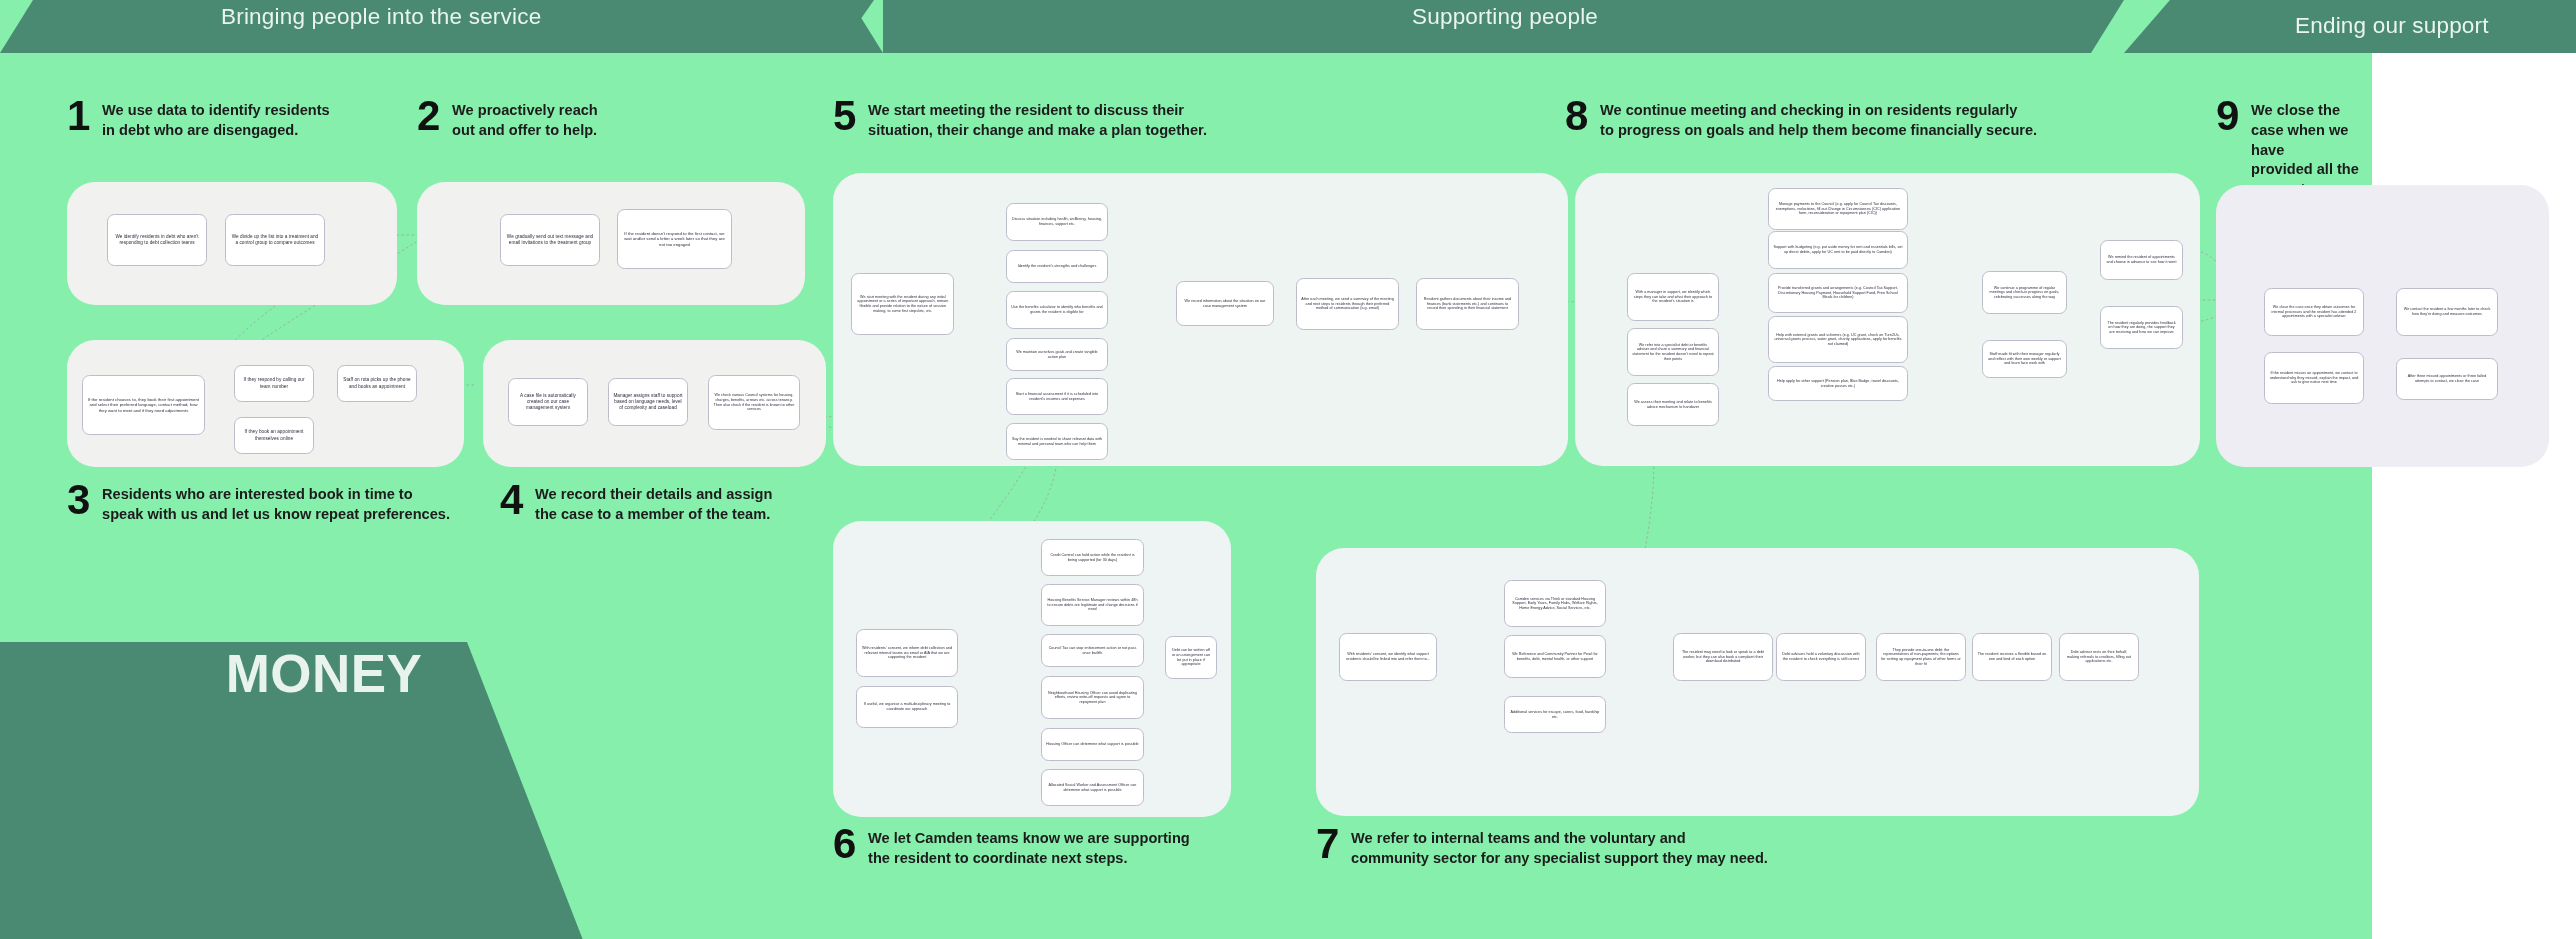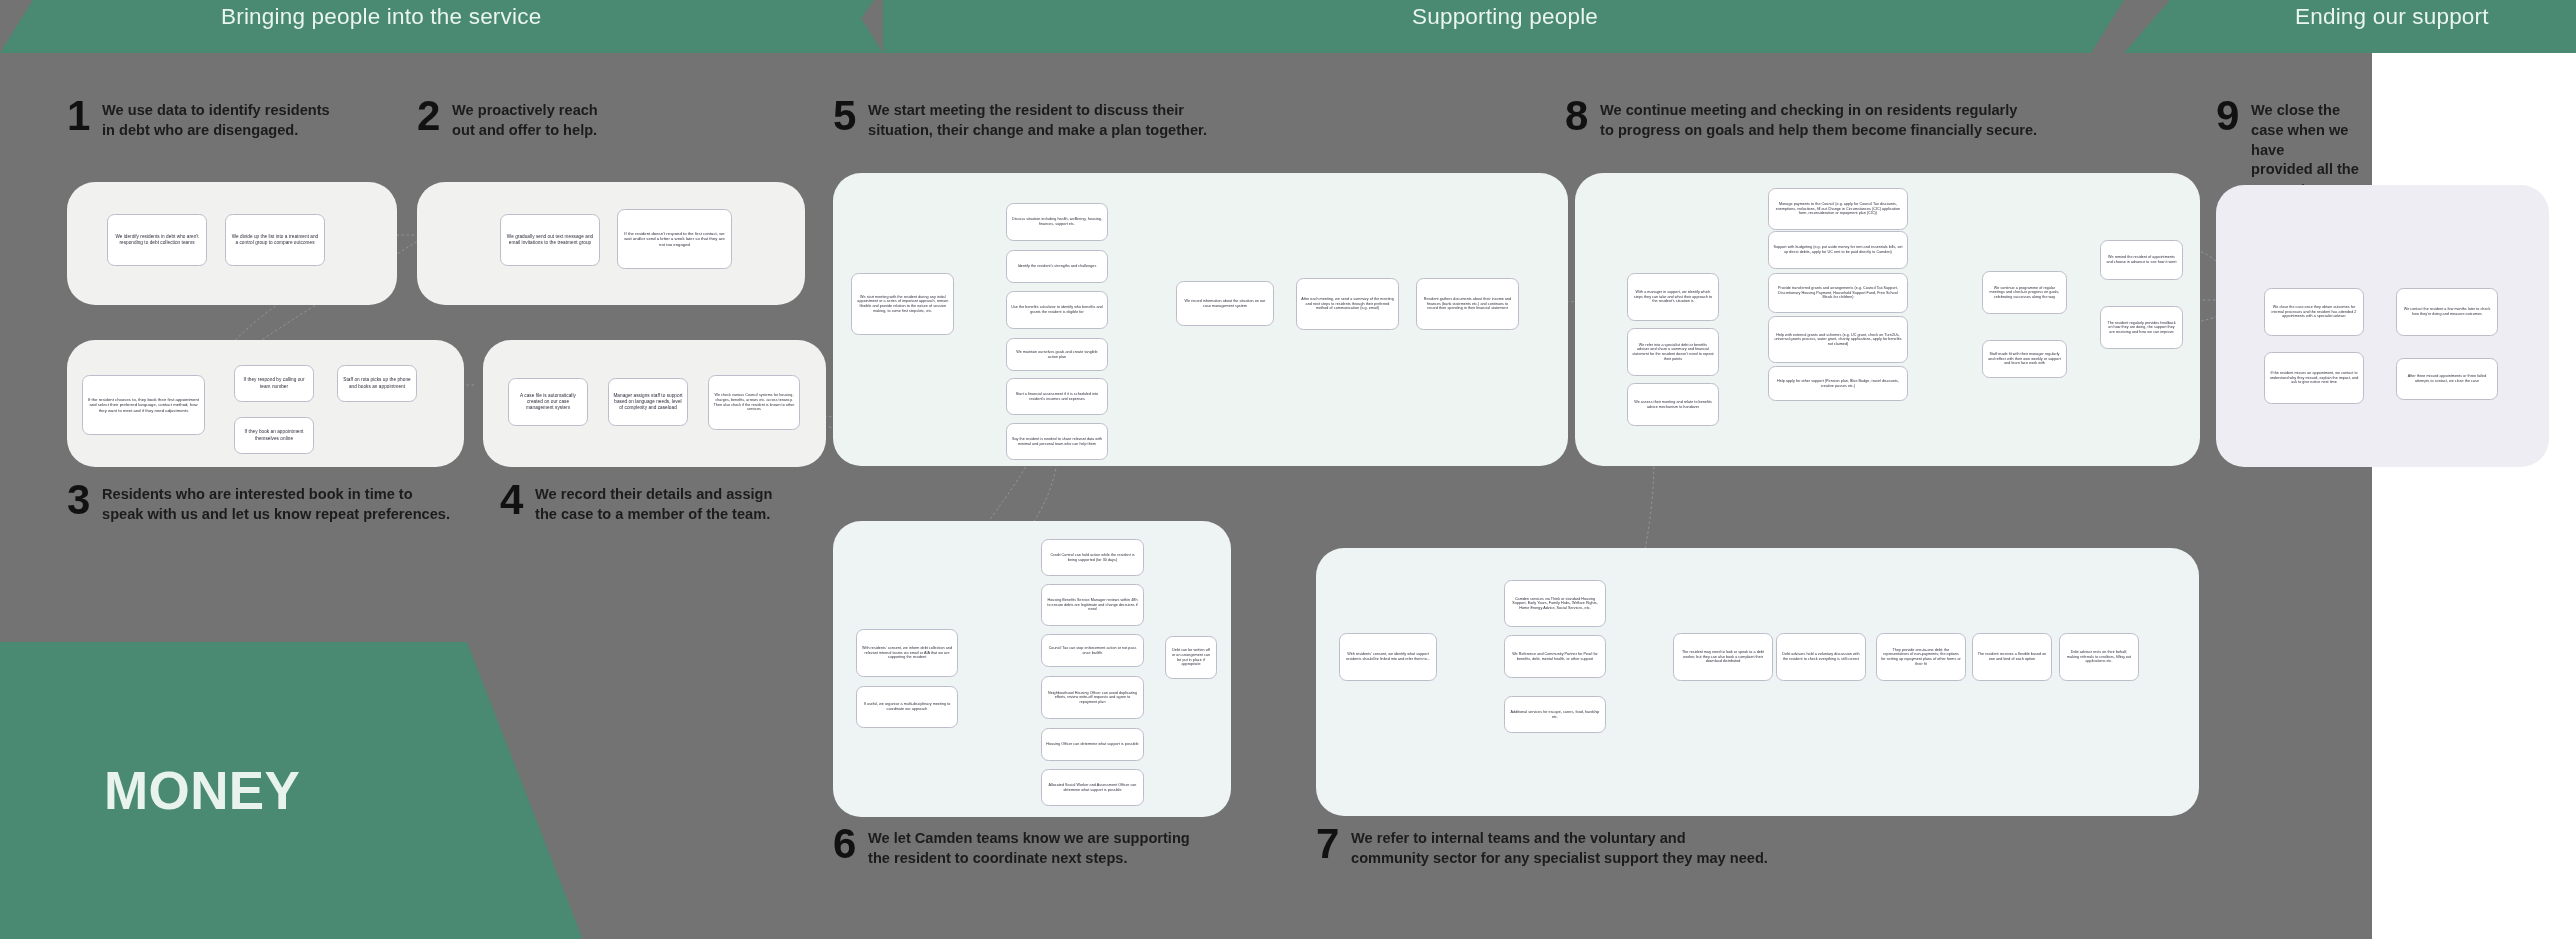--- a/index.html
+++ b/index.html
@@ -3,40 +3,40 @@
 <meta charset="utf-8">
 <title>Money Advice Camden Service Blueprint</title>
 <style>
   * { box-sizing: border-box; margin: 0; padding: 0; }
   html, body {
     width: 2576px; height: 940px;
     background: #ffffff;
     font-family: "Liberation Sans", sans-serif;
     overflow: hidden;
   }
-  #root { position: relative; width: 2372px; height: 940px; background:#737373; }
+  #root { position: relative; width: 2372px; height: 940px; background:#86efac; }
 
   
   .banner { position:absolute; left:0; top:0; width:2576px; height:53px; }
   .seg-label {
     color:#eaf5ef; font-size:22.5px; font-weight:400; letter-spacing:0.2px;
     white-space:nowrap;
   }
   .trap {
     position:absolute; top:0; height:53px; background:#4a8a72;
     display:flex; align-items:center; justify-content:center;
   }
 
   
   .logo-block {
     position:absolute; left:0; top:642px; width:583px; height:298px;
     background:#4a8a72;
     clip-path: polygon(0 0, 467px 0, 583px 298px, 0 298px);
-    display:flex; flex-direction:column; justify-content:center;
-    padding-left:104px;
+    display:flex; flex-direction:row; justify-content:center;
+    padding-left:65px;
   }
   .logo-line {
     color:#e7f3ec; font-size:53px; font-weight:700; line-height:1.22;
     letter-spacing:0.4px;
   }
 
   
   .step-head { position:absolute; display:flex; align-items:flex-start; gap:11.7px; }
   .step-num {
     font-size:42px; font-weight:700; color:#111; line-height:.88;
@@ -80,21 +80,21 @@
       <span class="seg-label" style="position:absolute; left:221px; top:4.2px;">Bringing people into the service</span>
     </div>
 
     <div class="trap" style="left:883px; width:1241px; background:#4a8a72;
                 clip-path: polygon(0 0, 1241px 0, 1208px 53px, 1208px 53px, 50px 53px, 0 53px);">
       <span class="seg-label" style="position:absolute; left:529px; top:4.2px;">Supporting people</span>
     </div>
 
     <div class="trap" style="left:2124px; width:452px; background:#4a8a72;
                 clip-path: polygon(46px 0, 452px 0, 452px 53px, 452px 53px, 421px 53px, 92px 53px, 0 53px);">
-      <span class="seg-label" style="position:absolute; left:171px; top:4px;">Ending our support</span>
+      <span class="seg-label" style="position:absolute; left:171px; top:13px;">Ending our support</span>
     </div>
   </div>
 
   <svg class="links" viewBox="0 0 3092 1128">
 
     <path d="M240 282 L268 282"></path>
     <path d="M410 282 L470 282"></path>
 
     <path d="M470 282 L700 282"></path>
 

